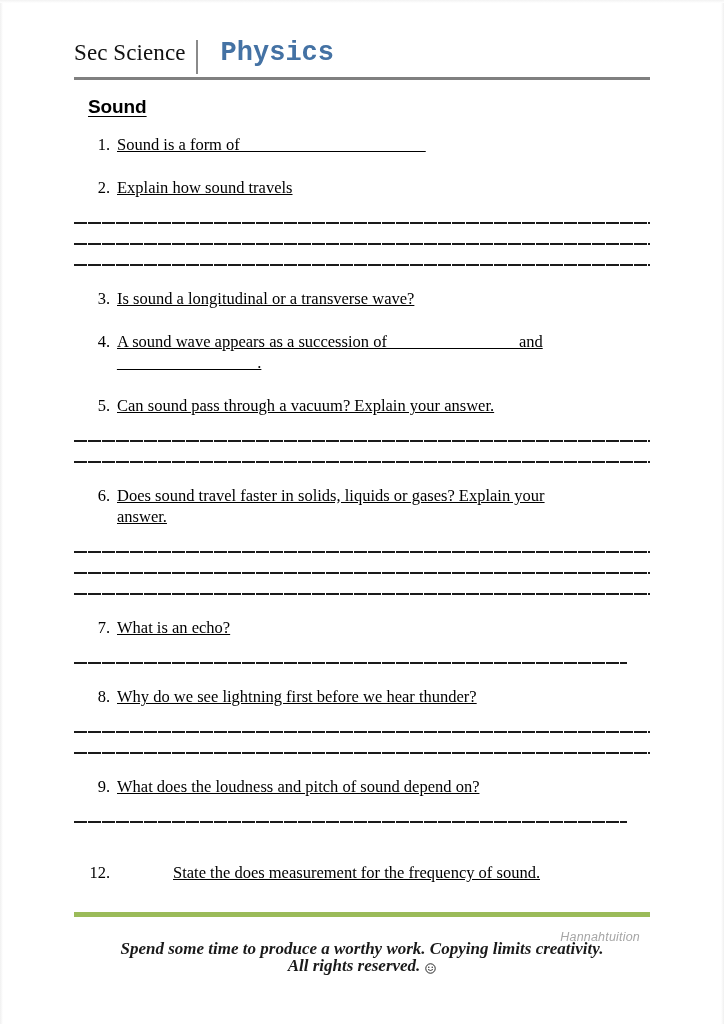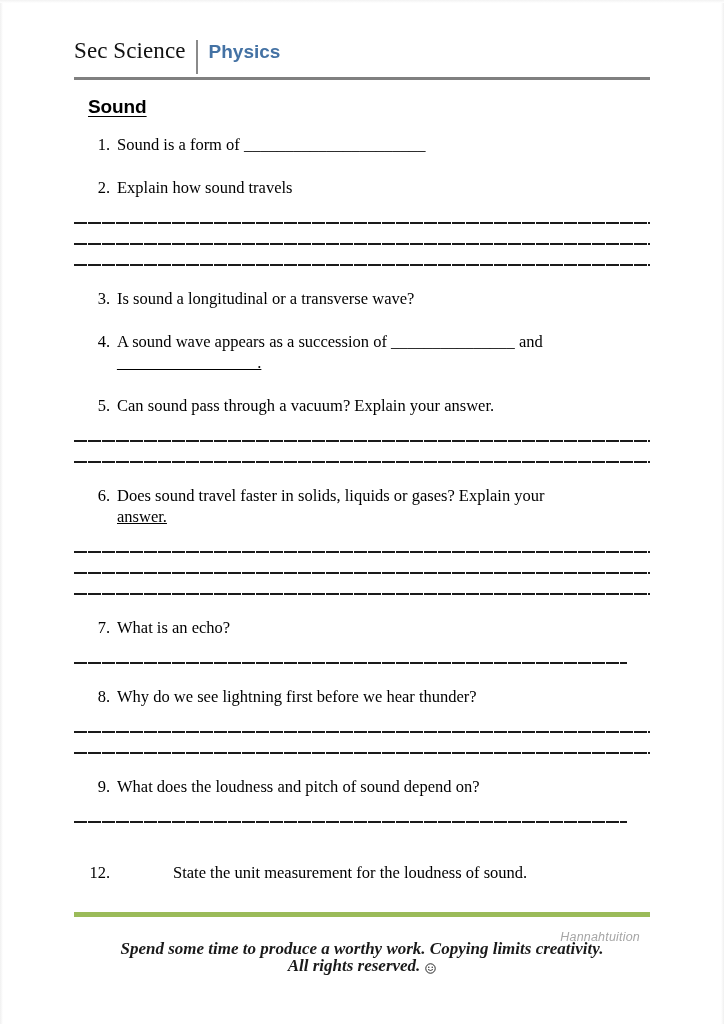--- a/index.html
+++ b/index.html
@@ -62,25 +62,25 @@
     letter-spacing: 0.1px;
     padding-right: 10px;
   }
   .header-divider {
     width: 2px;
     align-self: stretch;
     background: #8a8a8a;
     margin: 2px 0 -2px 0;
   }
   .header-topic {
-    font-family: Liberation Sans, sans-serif;
-    font-size: 19px;
+    font-family: Liberation Mono, monospace;
+    font-size: 27px;
     font-weight: bold;
     color: #4472a4;
-    padding-left: 11px;
+    padding-left: 23px;
   }
   .header-rule {
     margin-top: 5px;
     height: 3px;
     background: #808080;
     width: 100%;
   }
 
   
   .doc-title {
@@ -124,20 +124,21 @@
   }
   
   .indent-wide .q-num {
     width: 36px;
     padding-right: 63px;
   }
   .q-text {
     flex: 1 1 auto;
     font-size: 16.5px;
     line-height: 21px;
+    text-decoration: underline;
   }
   .q-cont {
     font-size: 16.5px;
     line-height: 21px;
   }
   .indent-narrow .q-cont { padding-left: 43px; text-decoration: underline; }
 
   
   .ans-lines {
     margin: 0;
@@ -324,21 +325,21 @@
         <div class="gap-sm"></div>
         <div class="ans-lines">
           <div class="ans-line short"></div>
         </div>
       </div>
       <div class="gap-md"></div>
       <div class="gap-md"></div>
       <div class="q-block indent-wide">
         <div class="q-row">
           <span class="q-num">12.</span>
-          <span class="q-text">State the unit measurement for the loudness of sound.</span>
+          <span class="q-text">State the does measurement for the frequency of sound.</span>
         </div>
       </div>
       <div class="gap-lg"></div>
     </div>
 
   <div class="footer">
     <div class="footer-rule"></div>
     <div class="footer-brand">Hannahtuition</div>
     <div class="footer-note">
       <div>Spend some time to produce a worthy work. Copying limits creativity.</div>

